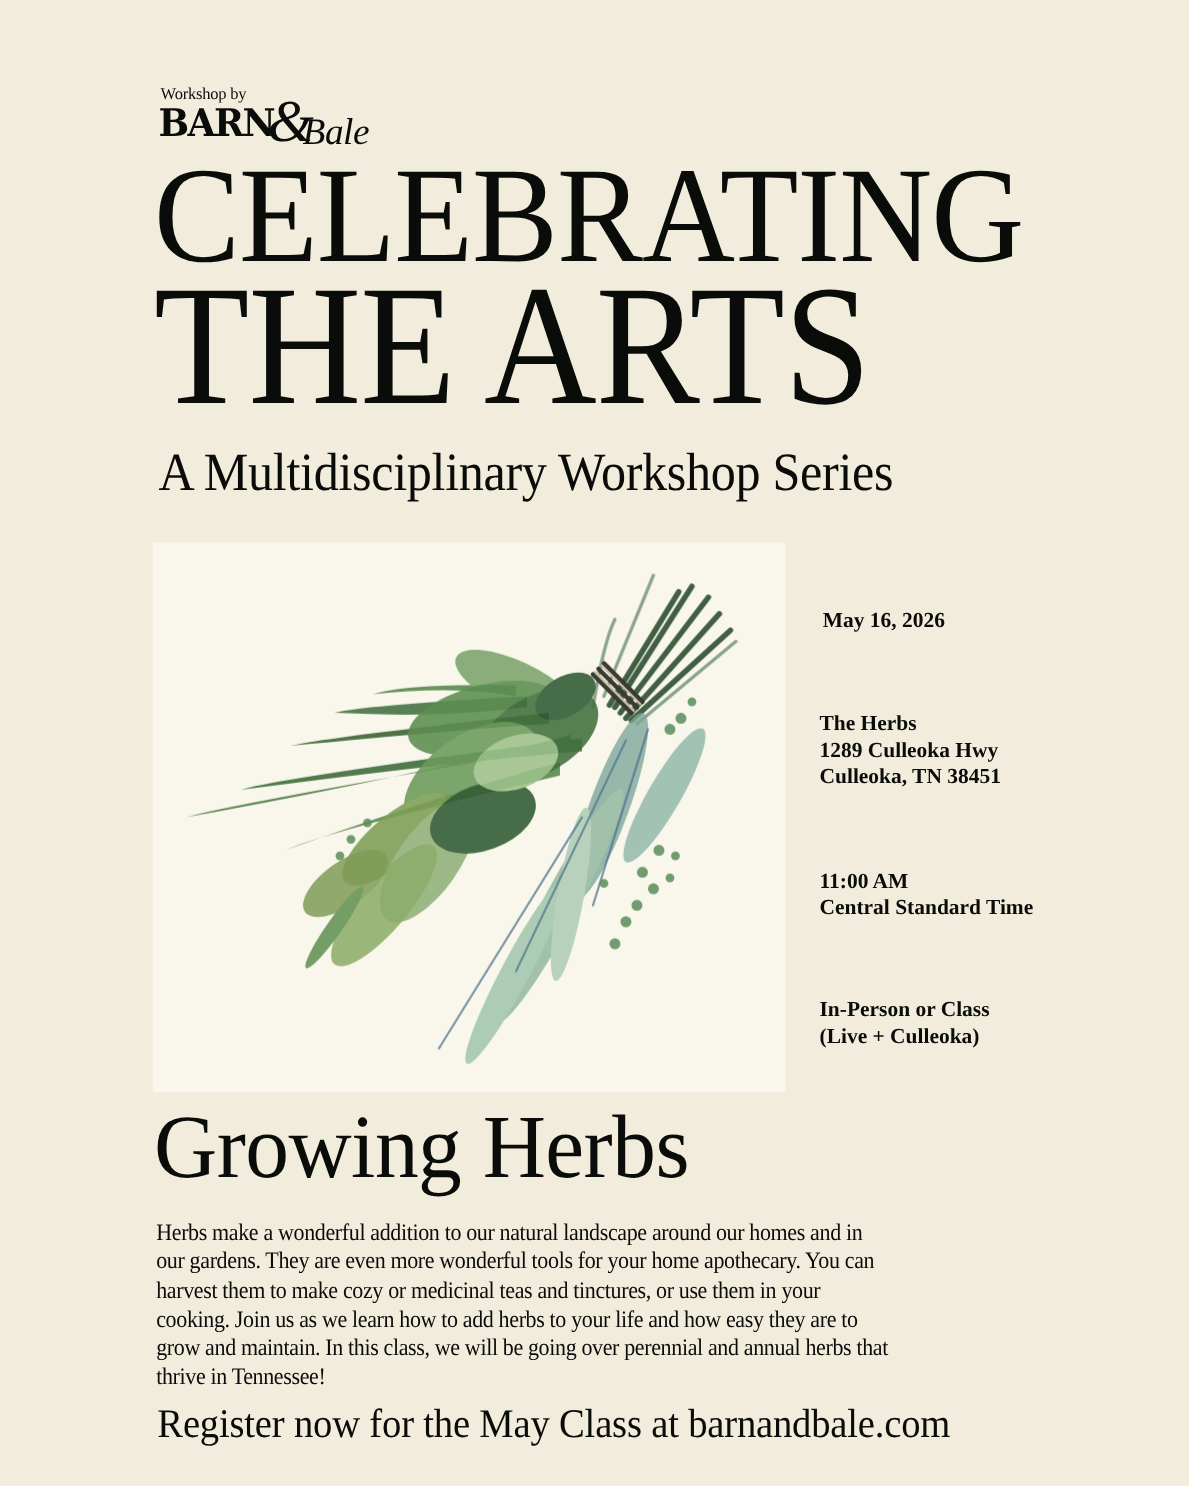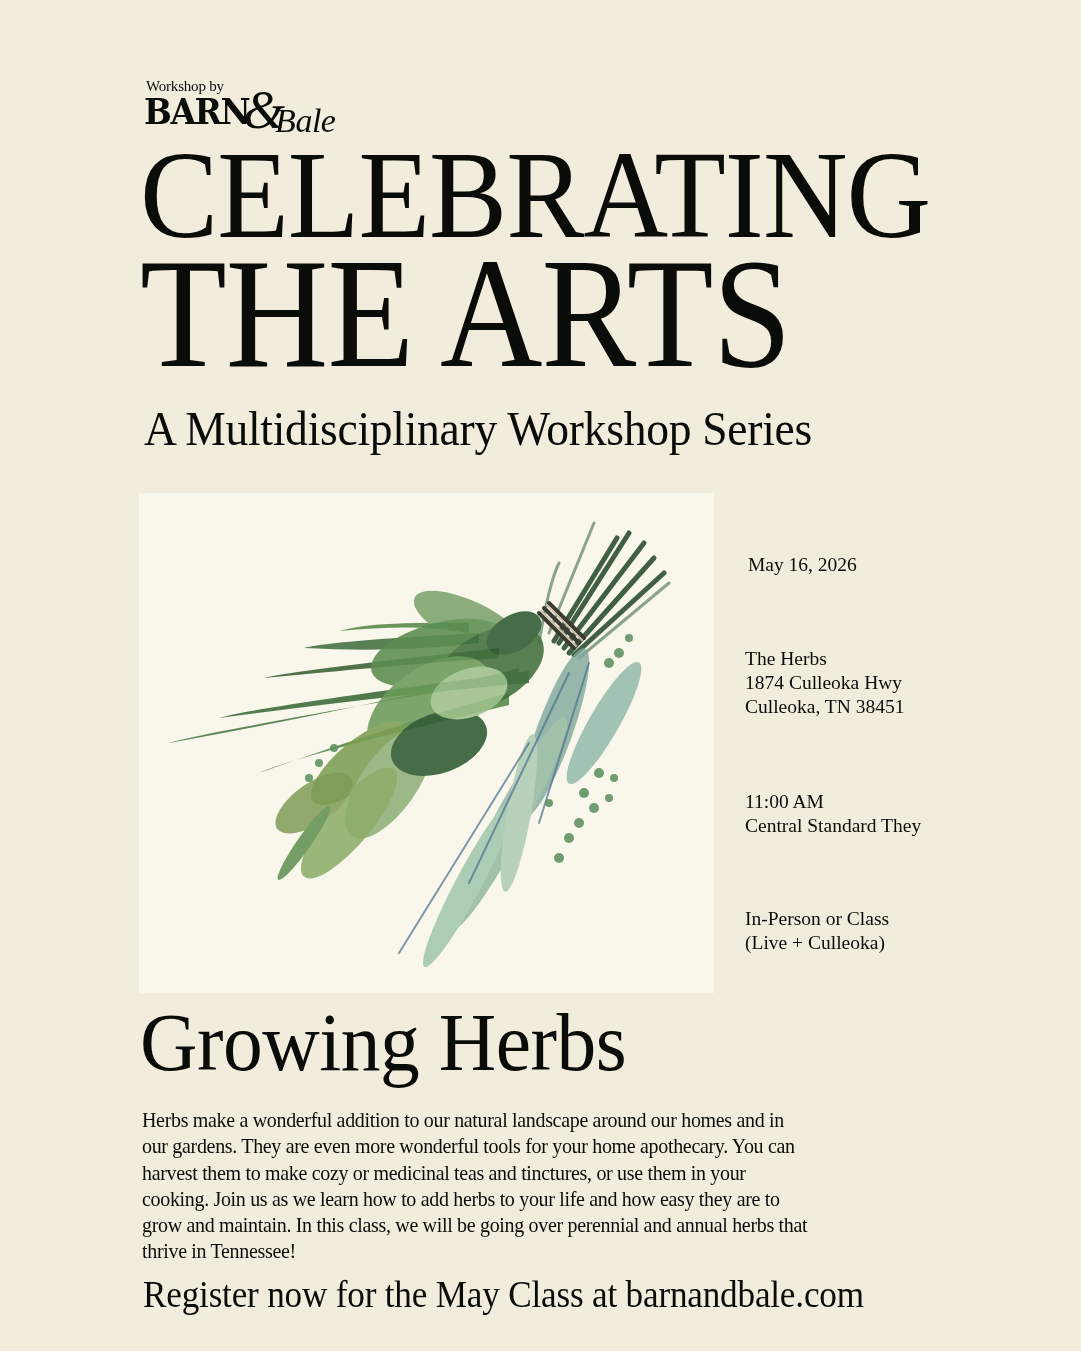--- a/index.html
+++ b/index.html
@@ -13,21 +13,21 @@
   .brand .barn { font-family: "DejaVu Serif", serif; font-weight: bold; font-size: 33px; letter-spacing: -1.5px; transform: scaleY(1.05); display: inline-block; vertical-align: top; margin-top: 2px; }
   .brand .amp { font-family: "Liberation Serif", serif; font-style: italic; font-size: 54px; line-height: 40px; display: inline-block; vertical-align: top; margin-left: -6px; margin-top: 0px; }
   .brand .bale { font-family: "Liberation Serif", serif; font-style: italic; font-size: 34px; display: inline-block; vertical-align: top; margin-left: -10px; margin-top: 12px; letter-spacing: -0.5px; text-align: right; }
 
   .title1 { left: 140px; top: 134px; font-size: 124px; line-height: 124px; letter-spacing: -1px; transform-origin: left top; transform: scaleX(0.945); white-space: nowrap; }
   .title2 { left: 140px; top: 236px; font-size: 156px; line-height: 156px; letter-spacing: -1px; transform-origin: left top; transform: scaleX(0.91); white-space: nowrap; }
   .subtitle { left: 144px; top: 403px; font-size: 49px; line-height: 52px; letter-spacing: -0.3px; transform-origin: left top; transform: scaleX(0.93); white-space: nowrap; }
 
   .image-box { left: 139px; top: 493px; width: 575px; height: 500px; background: #f9f6ec; overflow: hidden; }
 
-  .info { left: 745px; font-size: 19.5px; line-height: 24px; white-space: nowrap; }
+  .info { left: 745px; font-size: 19.5px; line-height: 24px; white-space: nowrap; font-weight: bold; }
   .info-date { top: 553px; left: 748px; }
   .info-loc { top: 647px; }
   .info-time { top: 790px; }
   .info-mode { top: 907px; }
 
   .event-title { left: 140px; top: 998px; font-size: 82px; line-height: 90px; letter-spacing: -0.5px; white-space: nowrap; transform-origin: left top; transform: scaleX(0.97); }
 
   .desc { left: 142px; top: 1107px; width: 840px; font-size: 21.5px; line-height: 26.3px; letter-spacing: -0.35px; transform-origin: left top; transform: scaleX(0.93); }
   .desc span { display: block; white-space: nowrap; }
 
@@ -135,27 +135,27 @@
         <line x1="408" y1="112" x2="443" y2="147"></line>
       </g>
     </g>
   </svg>
 </div>
 
 <div class="abs info info-date">May 16, 2026</div>
 
 <div class="abs info info-loc">
   <div>The Herbs</div>
-  <div>1874 Culleoka Hwy</div>
+  <div>1289 Culleoka Hwy</div>
   <div>Culleoka, TN 38451</div>
 </div>
 
 <div class="abs info info-time">
   <div>11:00 AM</div>
-  <div>Central Standard They</div>
+  <div>Central Standard Time</div>
 </div>
 
 <div class="abs info info-mode">
   <div>In-Person or Class</div>
   <div>(Live + Culleoka)</div>
 </div>
 
 <div class="abs event-title">Growing Herbs</div>
 
 <div class="abs desc">

